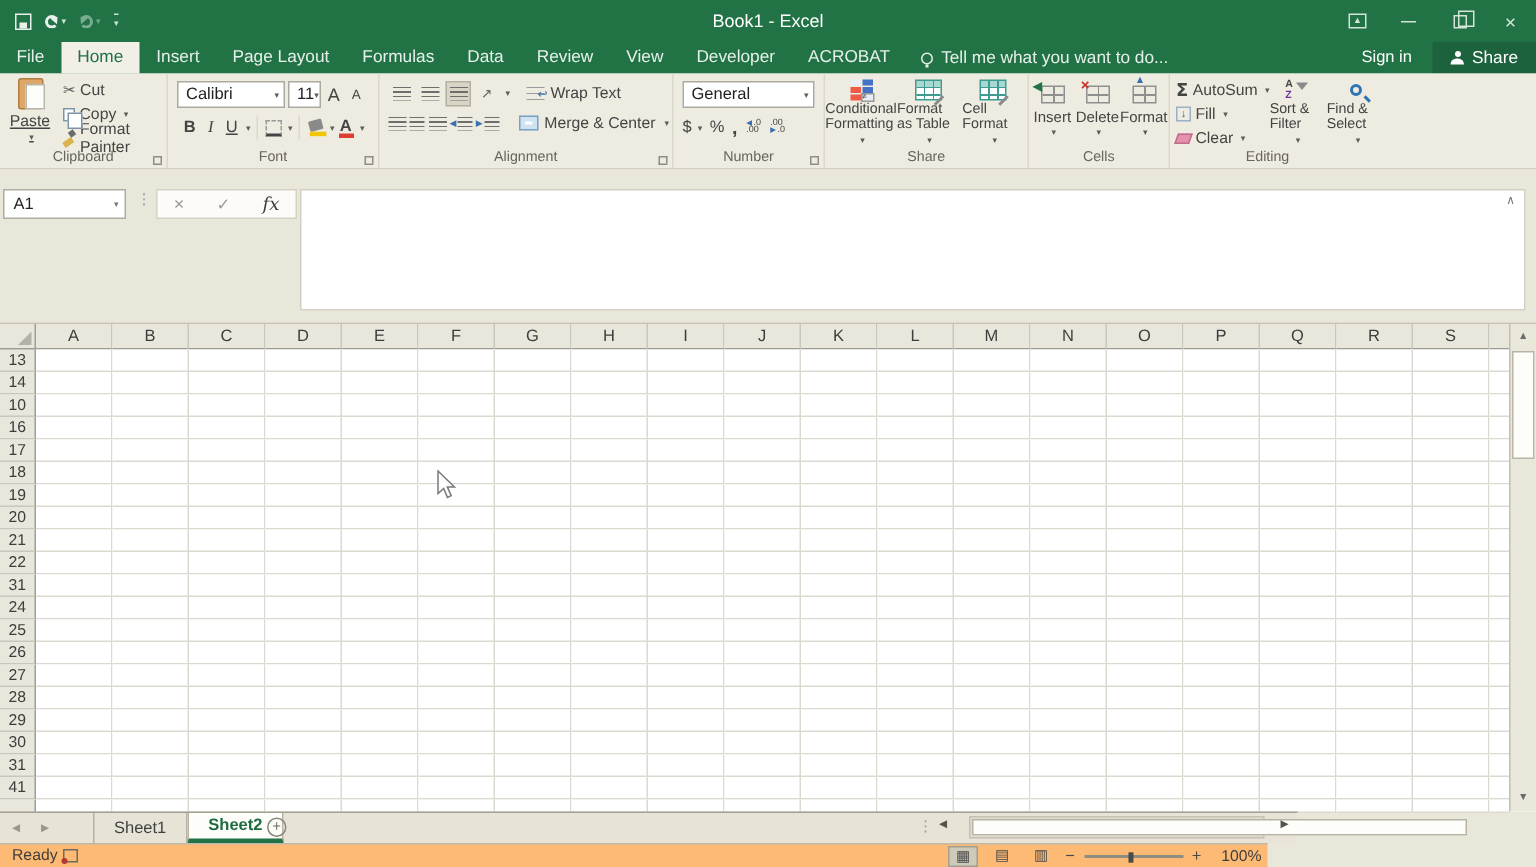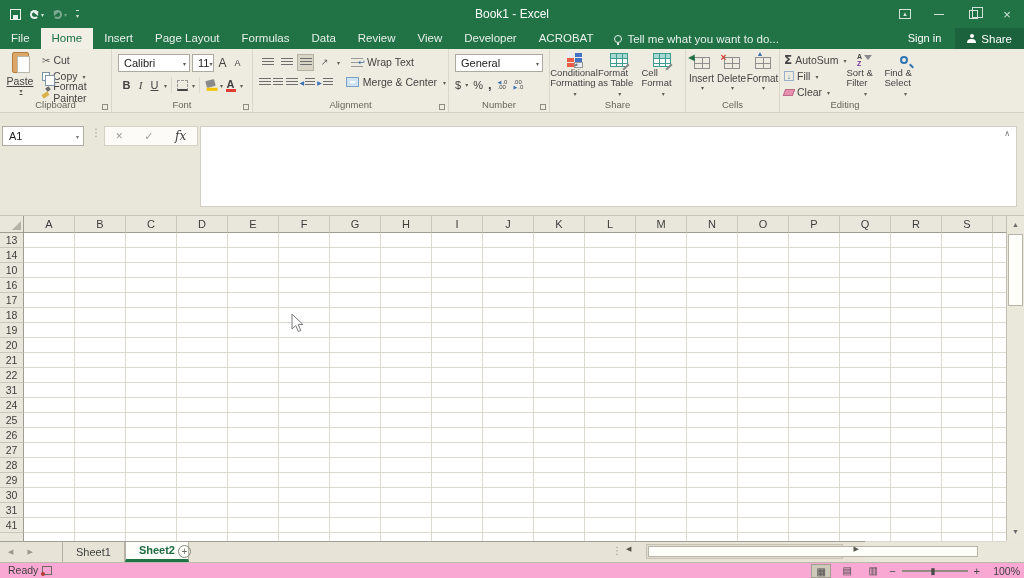--- a/index.html
+++ b/index.html
@@ -177,21 +177,21 @@
   .stab { padding:0 13px; line-height:20px; font-size:11px; color:#3f3f3f; border-right:1px solid #b5b2a5; border-left:1px solid #b5b2a5; }
   .stab.active { background:#fdfdfa; color:#1e6b40; font-weight:bold; border-bottom:3px solid #217346; line-height:17px; }
   .newsheet { position:absolute; left:178px; top:3px; width:13px; height:13px; border:1px solid #8a887c; border-radius:50%; color:#6f6d62; font-size:10px; line-height:11px; text-align:center; }
   .splitter { position:absolute; left:612px; top:3px; color:#9a988c; font-size:10px; }
   .hleft { position:absolute; left:626px; top:3px; font-size:7px; color:#55534a; }
   .htrack { position:absolute; left:646px; right:22px; top:2px; height:15px; background:#e0ddd0; border:1px solid #c5c2b4; }
   .hthumb { position:absolute; left:1px; top:1px; width:330px; height:11px; background:#fdfdfa; border:1px solid #b7b4a6; }
   .hright { position:absolute; right:6px; top:3px; font-size:7px; color:#55534a; }
 
   
-  .statusbar { position:absolute; top:562px; left:0; width:1024px; height:16px; background:#f9a8d4; border-top:1px solid #bdbaac; font-size:10.5px; color:#3f3f3f;padding-left:36px; }
+  .statusbar { position:absolute; top:562px; left:0; width:845px; height:16px; background:#fdba74; border-top:1px solid #bdbaac; font-size:10.5px; color:#3f3f3f;padding-left:36px; }
   .status-mode { position:absolute; left:8px; top:1px; }
   .ico-macro { position:absolute; left:42px; top:3px; width:10px; height:9px; border:1px solid #6e6c62; }
   .ico-macro::after { content:""; position:absolute; left:-2px; bottom:-2px; width:4px; height:4px; border-radius:50%; background:#b23b31; }
   .status-right { position:absolute; right:4px; top:0; height:16px; display:flex; align-items:center; gap:6px; }
   .viewbtn { width:20px; height:14px; text-align:center; font-size:10px; line-height:14px; color:#4a4a4a; }
   .viewbtn.sel { background:#cdcaba; border:1px solid #a39f90; }
   .zoom-minus,.zoom-plus { font-size:11px; color:#4a4a4a; }
   .zoom-track { position:relative; width:66px; height:2px; background:#8f8d80; }
   .zoom-handle { position:absolute; left:29px; top:-4px; font-size:9px; color:#4a4a4a; line-height:10px; }
   .zoom-pct { width:34px; text-align:right; }

